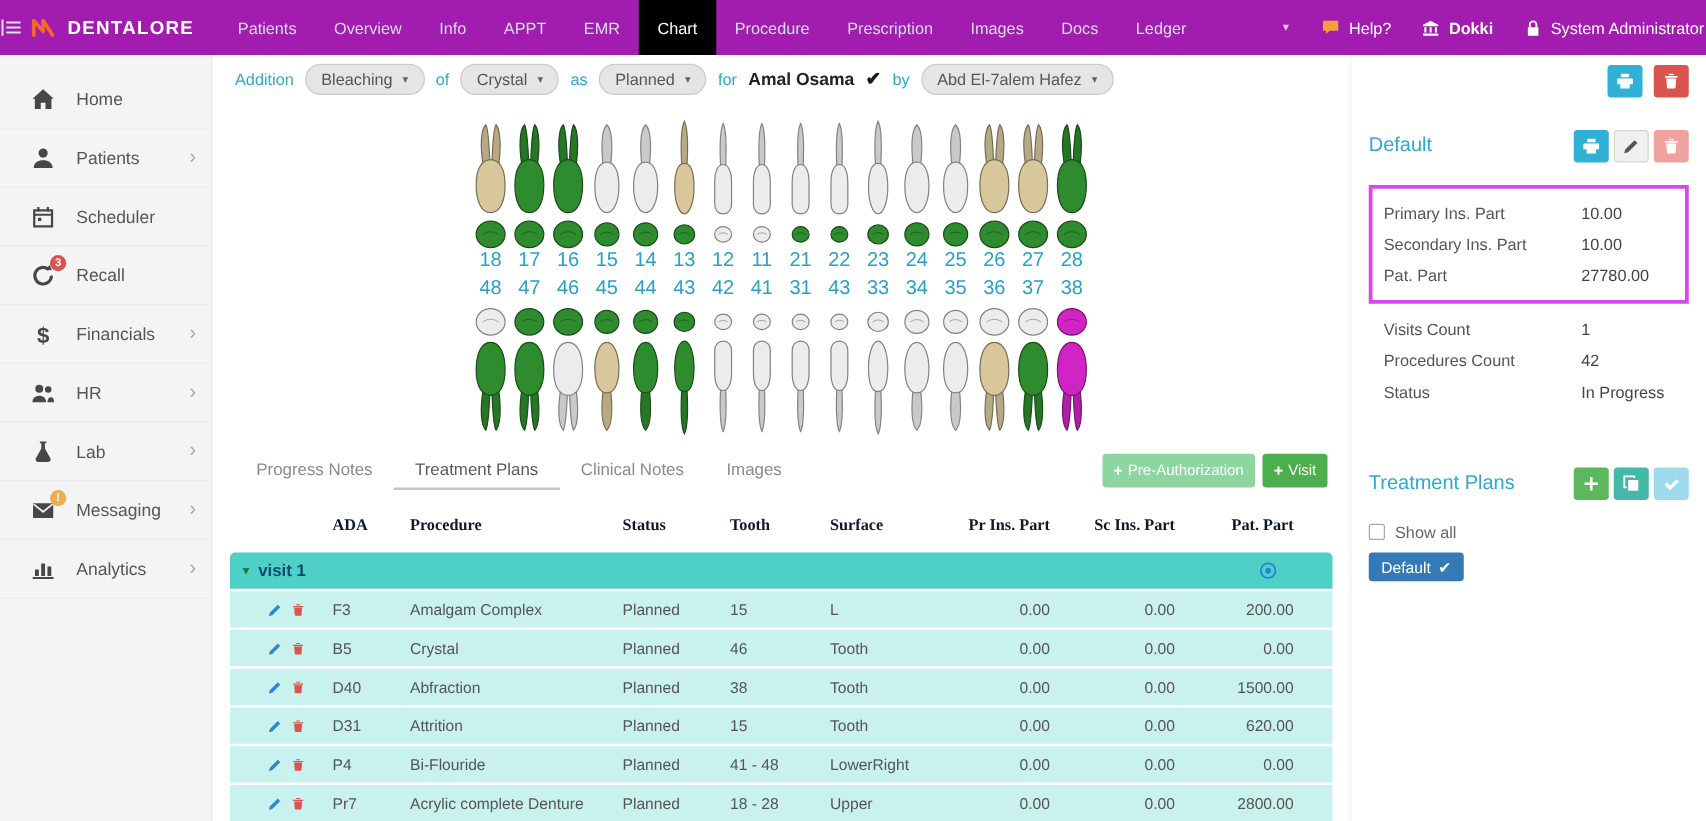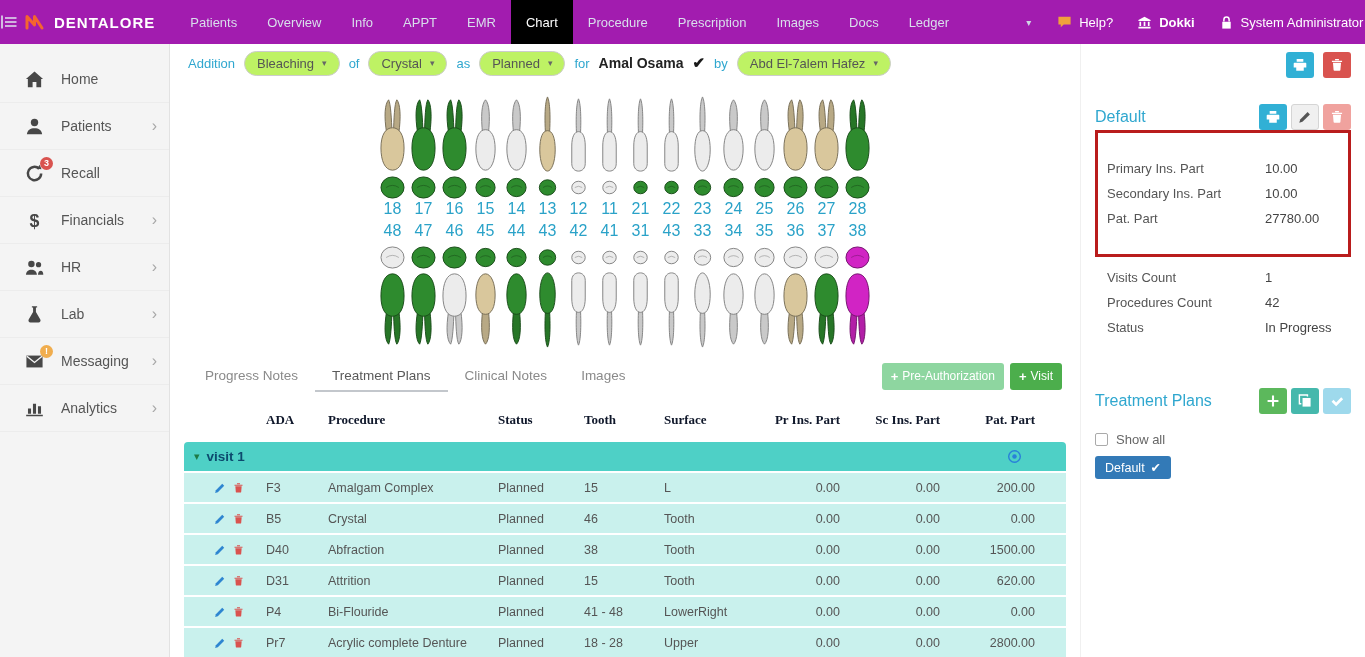--- a/index.html
+++ b/index.html
@@ -30,21 +30,21 @@
   .side-icon{width:19px;height:19px;color:#474747;position:relative;flex:none;}
   .side-icon svg{width:19px;height:19px;fill:currentColor;}
   .side-chevron{position:absolute;right:12px;color:#a8a8a8;font-size:16px;line-height:1;}
   .side-badge{position:absolute;top:-7px;right:-9px;min-width:13px;height:13px;border-radius:7px;background:#d9534f;color:#fff;font-size:9px;line-height:13px;text-align:center;padding:0 2px;font-weight:bold;}
   .side-badge.orange{background:#f0ad4e;}
 
   
   .main{position:absolute;top:44px;left:170px;width:910px;height:613px;background:#fff;overflow:hidden;}
   .actionbar{height:38px;display:flex;align-items:center;gap:9px;padding:0 18px;font-size:13px;}
   .ab-word{color:#2fa7cf;}
-  .pill{display:inline-flex;align-items:center;gap:8px;border:1px solid #ccc;border-radius:15px;padding:4px 12px;color:#555;background:#bef264;cursor:pointer;font-size:13px;font-family:inherit;}
+  .pill{display:inline-flex;align-items:center;gap:8px;border:1px solid #ccc;border-radius:15px;padding:4px 12px;color:#555;background:#e5e5e5;cursor:pointer;font-size:13px;font-family:inherit;}
   .pill .caret{font-size:9px;color:#666;}
   .ab-patient{font-weight:bold;color:#222;font-size:14px;}
   .ab-check{color:#1a1a1a;font-size:15px;font-weight:bold;}
 
   
   .teeth-chart{width:496px;margin:12px auto 0;}
   .tooth-row{display:flex;}
   .tooth-row.upper .tooth-slot{align-items:flex-end;}
   .tooth-row.lower .tooth-slot{align-items:flex-start;}
   .tooth-slot{width:31px;height:80px;display:flex;justify-content:center;cursor:pointer;}
@@ -88,21 +88,21 @@
   .btn-blue{background:#31b0d5;}
   .btn-red{background:#d9534f;}
   .btn-gray{background:#f0f0f0;border:1px solid #d5d5d5;color:#555;}
   .btn-softred{background:#f0a29e;}
   .btn-green{background:#5cb85c;}
   .btn-teal{background:#45b8ac;}
   .btn-lightblue{background:#9ed9ec;}
   .rp-head{display:flex;align-items:center;justify-content:space-between;margin-top:26px;}
   .rp-head-btns{display:flex;gap:4px;}
   .rp-title{color:#2fa7cf;font-size:16px;}
-  .red-box{border:3px solid #b91c1c;padding:23px 9px;}
+  .red-box{border:3px solid #d946ef;margin-top:18px;padding:7px 9px;}
   .stat-row{display:flex;height:25px;align-items:center;font-size:13px;color:#555;}
   .stat-row .lbl{width:158px;}
   .stat-row .val{color:#444;}
   .stats-rest{padding:8px 12px 0;}
   .plans-head{margin-top:48px;}
   .show-all{display:flex;align-items:center;gap:8px;margin-top:18px;font-size:13px;color:#666;cursor:pointer;}
   .cb{width:13px;height:13px;border:1px solid #aaa;border-radius:2px;background:#fff;display:inline-block;}
   .plan-badge{margin-top:9px;display:inline-flex;align-items:center;gap:6px;background:#337ab7;color:#fff;border:none;border-radius:3px;font-size:12.5px;padding:4px 10px;cursor:pointer;font-family:inherit;}
 </style>
 </head>
@@ -173,20 +173,31 @@
           <circle cx="8" cy="4.6" r="3.1"></circle>
           <path d="M1.6 14.6C1.8 11 4.6 9.4 8 9.4s6.2 1.6 6.4 5.2Z"></path>
         </svg>
       </span>
       <span class="side-label">Patients</span>
       <span class="side-chevron">›</span>
     </div>
     <div class="side-item">
       <span class="side-icon">
         <svg viewBox="0 0 16 16">
+          <path d="M2 3.6h12v10.8H2Z" fill="none" stroke="currentColor" stroke-width="1.5"></path>
+          <path d="M2 6.6h12" stroke="currentColor" stroke-width="1.3" fill="none"></path>
+          <path d="M4.8 1.4v3M11.2 1.4v3" stroke="currentColor" stroke-width="1.5" fill="none"></path>
+          <path d="M4.6 8.6h2.2v2.2H4.6Z"></path>
+        </svg>
+      </span>
+      <span class="side-label">Scheduler</span>
+    </div>
+    <div class="side-item">
+      <span class="side-icon">
+        <svg viewBox="0 0 16 16">
           <path d="M13.6 8a5.6 5.6 0 1 1-1.7-4" fill="none" stroke="currentColor" stroke-width="2.1"></path>
           <path d="M12.4 0.6l1.5 3.8-4-.3z"></path>
         </svg>
         <span class="side-badge">3</span>
       </span>
       <span class="side-label">Recall</span>
     </div>
     <div class="side-item">
       <span class="side-icon">
         <svg viewBox="0 0 16 16">

